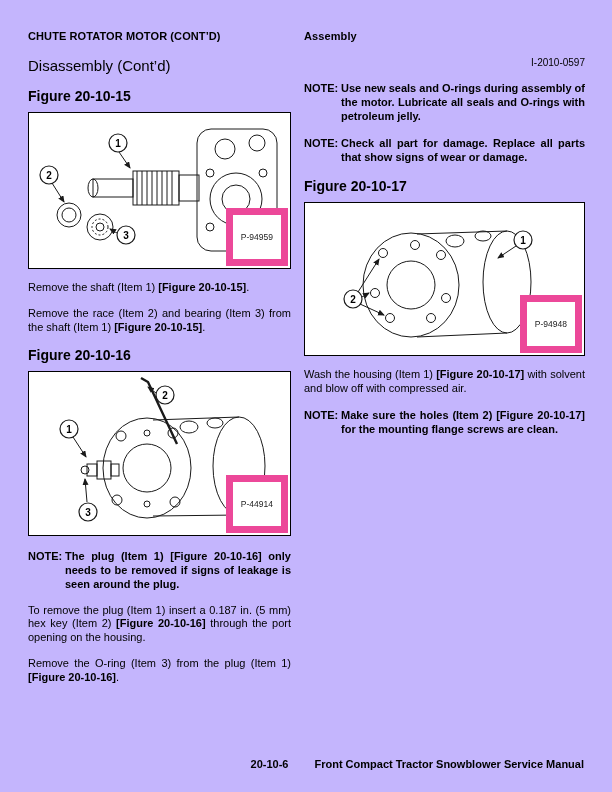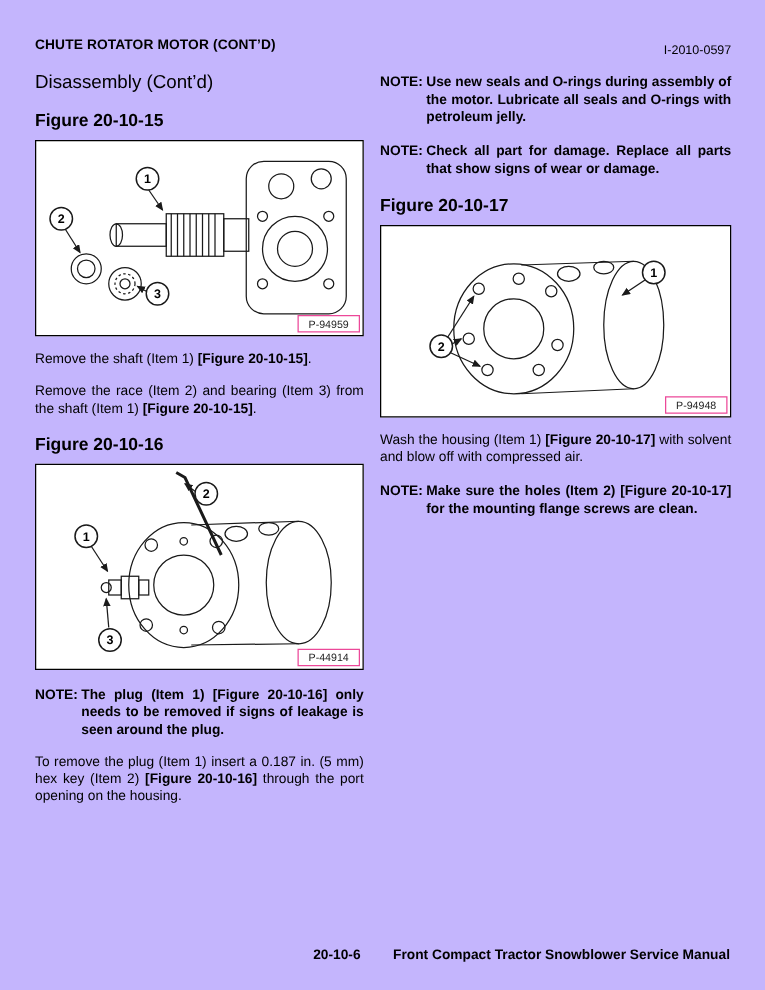--- a/index.html
+++ b/index.html
@@ -18,22 +18,22 @@
 
   .h-main { font-weight:bold; font-size:11px; margin:0 0 15px 0; letter-spacing:.1px; }
   .h-sub  { font-weight:normal; font-size:15px; margin:0 0 14px 0; }
   .fig-label { font-weight:bold; font-size:14px; margin:13px 0 8px 0; }
   .fig-label.first { margin-top:0; }
 
   .figure-box { border:1px solid #000; position:relative; background:#fff; }
   .figure-box svg { display:block; }
   .photo-id {
     position:absolute; right:2px; bottom:2px;
-    border:1px solid #ec4899; background:#fff;
-    font-size:8.5px; line-height:10px; padding:1px 8px; color:#222;
+    border:7px solid #ec4899; background:#fff;
+    font-size:8.5px; line-height:10px; padding:17px 8px; color:#222;
   }
 
   .para { margin:12px 0 0 0; text-align:justify; line-height:1.25; }
   .note { margin:14px 0 0 0; font-weight:bold; position:relative; padding-left:37px; text-align:justify; line-height:1.25; }
   .note-label { position:absolute; left:0; top:0; font-weight:bold; }
 
   .banner {
     background:#000; color:#fff; text-align:center;
     font-weight:bold; font-size:27px; letter-spacing:1.5px;
     padding:8px 0 10px 0; margin:11px 0 10px 0;
@@ -189,25 +189,27 @@
       <span class="photo-id">P-44914</span>
     </div>
 
     <div class="note">
       <span class="note-label">NOTE:</span>
       <span>The plug (Item 1) [Figure 20-10-16] only needs to be removed if signs of leakage is seen around the plug.</span>
     </div>
 
     <p class="para"><span>To remove the plug (Item 1) insert a 0.187 in. (5 mm) hex key (Item 2) </span><b>[Figure 20-10-16]</b><span> through the port opening on the housing.</span></p>
 
+    <p class="para"><span>Remove the O-ring (Item 3) from the plug (Item 1) </span><b>[Figure 20-10-16]</b><span>.</span></p>
 
   </div>
 
   <div class="col-right">
 
+    <div class="h-main">Assembly</div>
 
 
     <div class="imp-code">I-2010-0597</div>
 
     <div class="note">
       <span class="note-label">NOTE:</span>
       <span>Use new seals and O-rings during assembly of the motor. Lubricate all seals and O-rings with petroleum jelly.</span>
     </div>
 
     <div class="note">

